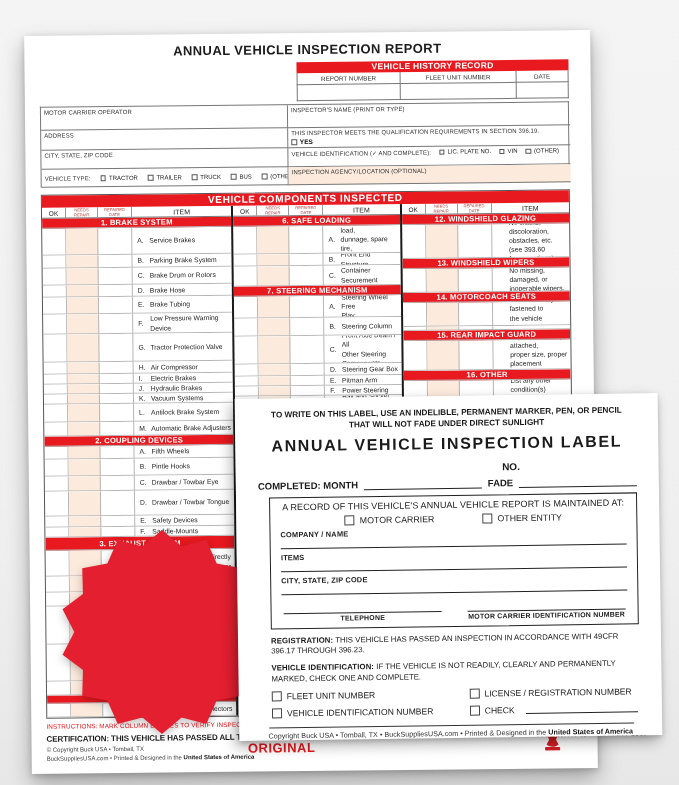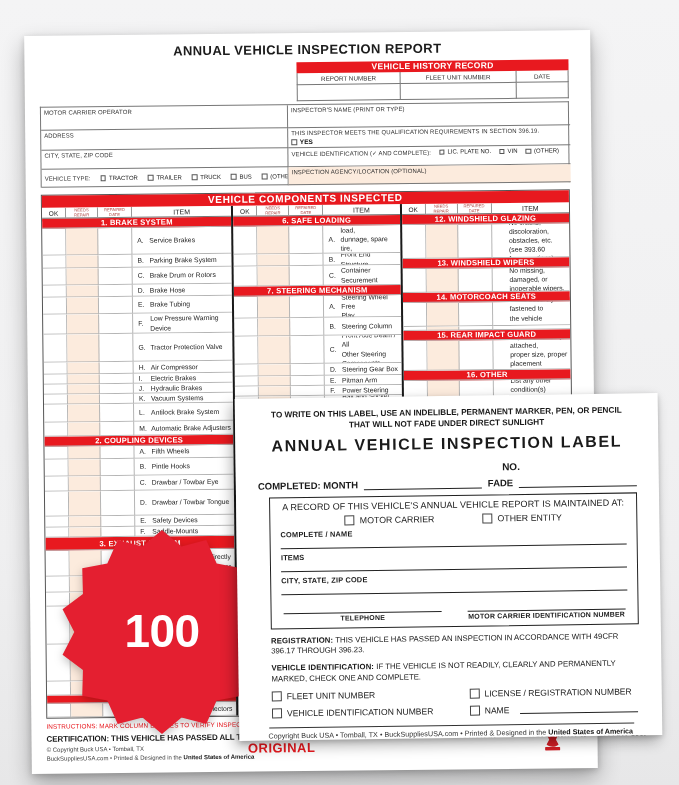--- a/index.html
+++ b/index.html
@@ -635,21 +635,20 @@
     <path fill="#d21f26" d="M7 16 l2.6-4.8 -1.8-4.4 2.8 1.9 L13 3.4 l2.4 5.3 2.8-1.9 -1.8 4.4 L19 16 c0 0 -2 2.2 -6 2.2 S7 16 7 16 z"></path>
     <rect x="5.5" y="18.5" width="15" height="3.4" rx="0.6" fill="#d21f26"></rect>
   </svg>
 </div>
 
 <div class="badge">
   <svg width="204" height="204" viewBox="0 0 200 200">
     <polygon fill="#e41f30" points="100,0 119.2,16.2 143.4,9.9 153.6,32.8 178.2,37.6 177.5,62.7 197.5,77.7 186,100 197.5,122.3 177.5,137.3 178.2,162.4 153.6,167.2 143.4,190.1 119.2,183.8 100,200 80.8,183.8 56.6,190.1 46.4,167.2 21.8,162.4 22.5,137.3 2.5,122.3 14,100 2.5,77.7 22.5,62.7 21.8,37.6 46.4,32.8 56.6,9.9 80.8,16.2"></polygon>
   </svg>
   <div class="badge-text">
-    <div>100</div>
   </div>
 </div>
 
 <div class="lcard">
   <div class="lwarn">TO WRITE ON THIS LABEL, USE AN INDELIBLE, PERMANENT MARKER, PEN, OR PENCIL THAT WILL NOT FADE UNDER DIRECT SUNLIGHT</div>
   <div class="ltitle">ANNUAL VEHICLE INSPECTION LABEL</div>
   <div class="lno">NO.</div>
   <div class="lcompleted">
     <span>COMPLETED: MONTH</span>
     <span class="wline"></span>
@@ -661,21 +660,21 @@
     <div class="lcbrow">
       <span class="lcb">
           <span class="lcbx"></span>
           <span>MOTOR CARRIER</span>
         </span>
       <span class="lcb">
           <span class="lcbx"></span>
           <span>OTHER ENTITY</span>
         </span>
     </div>
-    <div class="wfield"><span>COMPLETE / NAME</span></div>
+    <div class="wfield"><span>COMPANY / NAME</span></div>
     <div class="wfield"><span>ITEMS</span></div>
     <div class="wfield"><span>CITY, STATE, ZIP CODE</span></div>
     <div class="telrow">
       <div class="telcol">
         <div class="tline"></div>
         <div class="tlabel">TELEPHONE</div>
       </div>
       <div class="telcol">
         <div class="tline"></div>
         <div class="tlabel">MOTOR CARRIER IDENTIFICATION NUMBER</div>
@@ -698,21 +697,21 @@
         <span>LICENSE / REGISTRATION NUMBER</span>
       </span>
   </div>
   <div class="lcbgrid">
     <span class="lcb">
         <span class="lcbx"></span>
         <span>VEHICLE IDENTIFICATION NUMBER</span>
       </span>
     <span class="lcb">
         <span class="lcbx"></span>
-        <span>NAME</span>
+        <span>CHECK</span>
         <span class="otherline"></span>
       </span>
   </div>
   <div class="lrule"></div>
   <div class="lcopy">
     <span>Copyright Buck USA • Tomball, TX • BuckSuppliesUSA.com • Printed &amp; Designed in the </span><b>United States of America</b>
   </div>
 </div>
 
 </body></html>

